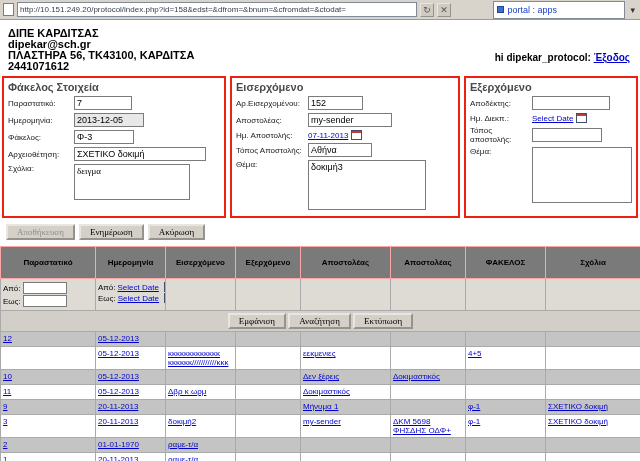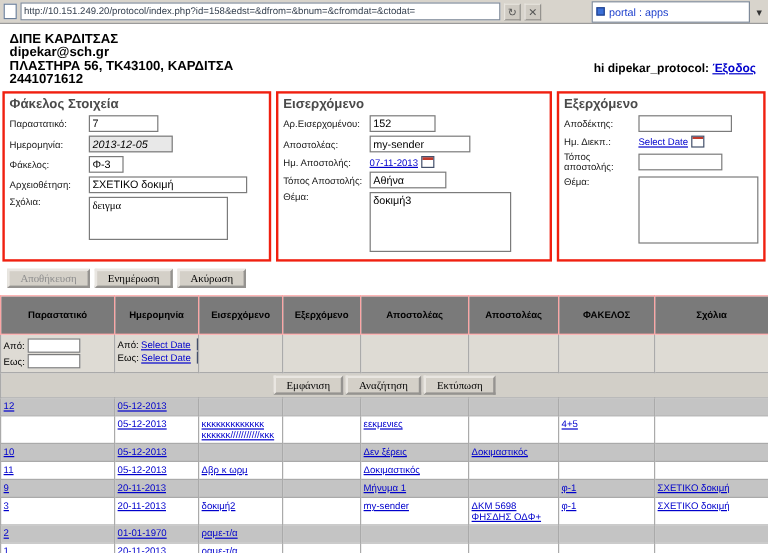--- a/index.html
+++ b/index.html
@@ -51,21 +51,21 @@
   .panel-title { font-size:11px; font-weight:bold; color:#4a4a4a; margin:1px 0 3px 1px; }
   .field-row { display:flex; align-items:center; margin:3px 1px; font-size:8px; }
   .field-row.top { align-items:flex-start; }
   .f-label { flex:0 0 66px; color:#1a1a1a; line-height:9px; }
   .panel.incoming .f-label { flex-basis:72px; }
   .panel.outgoing .f-label { flex-basis:62px; }
   input.fld, textarea.fld {
     border:1px solid #7b7b7b; background:#fff; font-size:9px; height:14px;
     font-family:"Liberation Sans", sans-serif; padding:0 2px;
   }
-  input.fld.ro { background:#e8e8e8;font-style:italic; }
+  input.fld.ro { background:#e8e8e8; }
   textarea.fld { height:auto; resize:none; padding:1px 2px; }
   .date-link { color:#0000cc; text-decoration:underline; font-size:8px; }
   .cal-icon {
     display:inline-block; width:11px; height:10px; margin-left:3px;
     border:1px solid #44506b; vertical-align:middle; cursor:pointer;
     background:linear-gradient(#c23b2e 0 2px, #fff 2px);
   }
 
   
   .form-buttons { padding:4px 0 0 6px; display:flex; gap:4px; }
@@ -128,21 +128,21 @@
     <div class="field-row">
       <span class="f-label">Παραστατικό:</span>
       <input class="fld" style="width: 58px;" value="7">
     </div>
     <div class="field-row">
       <span class="f-label">Ημερομηνία:</span>
       <input class="fld ro" style="width: 70px;" readonly="" value="2013-12-05">
     </div>
     <div class="field-row">
       <span class="f-label">Φάκελος:</span>
-      <input class="fld" style="width: 29px;" value="Φ-3">
+      <input class="fld" style="width: 60px;" value="Φ-3">
     </div>
     <div class="field-row">
       <span class="f-label">Αρχειοθέτηση:</span>
       <input class="fld" style="width: 132px;" value="ΣΧΕΤΙΚΟ δοκιμή">
     </div>
     <div class="field-row top">
       <span class="f-label">Σχόλια:</span>
       <textarea class="fld" style="width: 116px; height: 36px; font-family: Liberation Serif, serif;">δειγμα</textarea>
     </div>
   </div>

